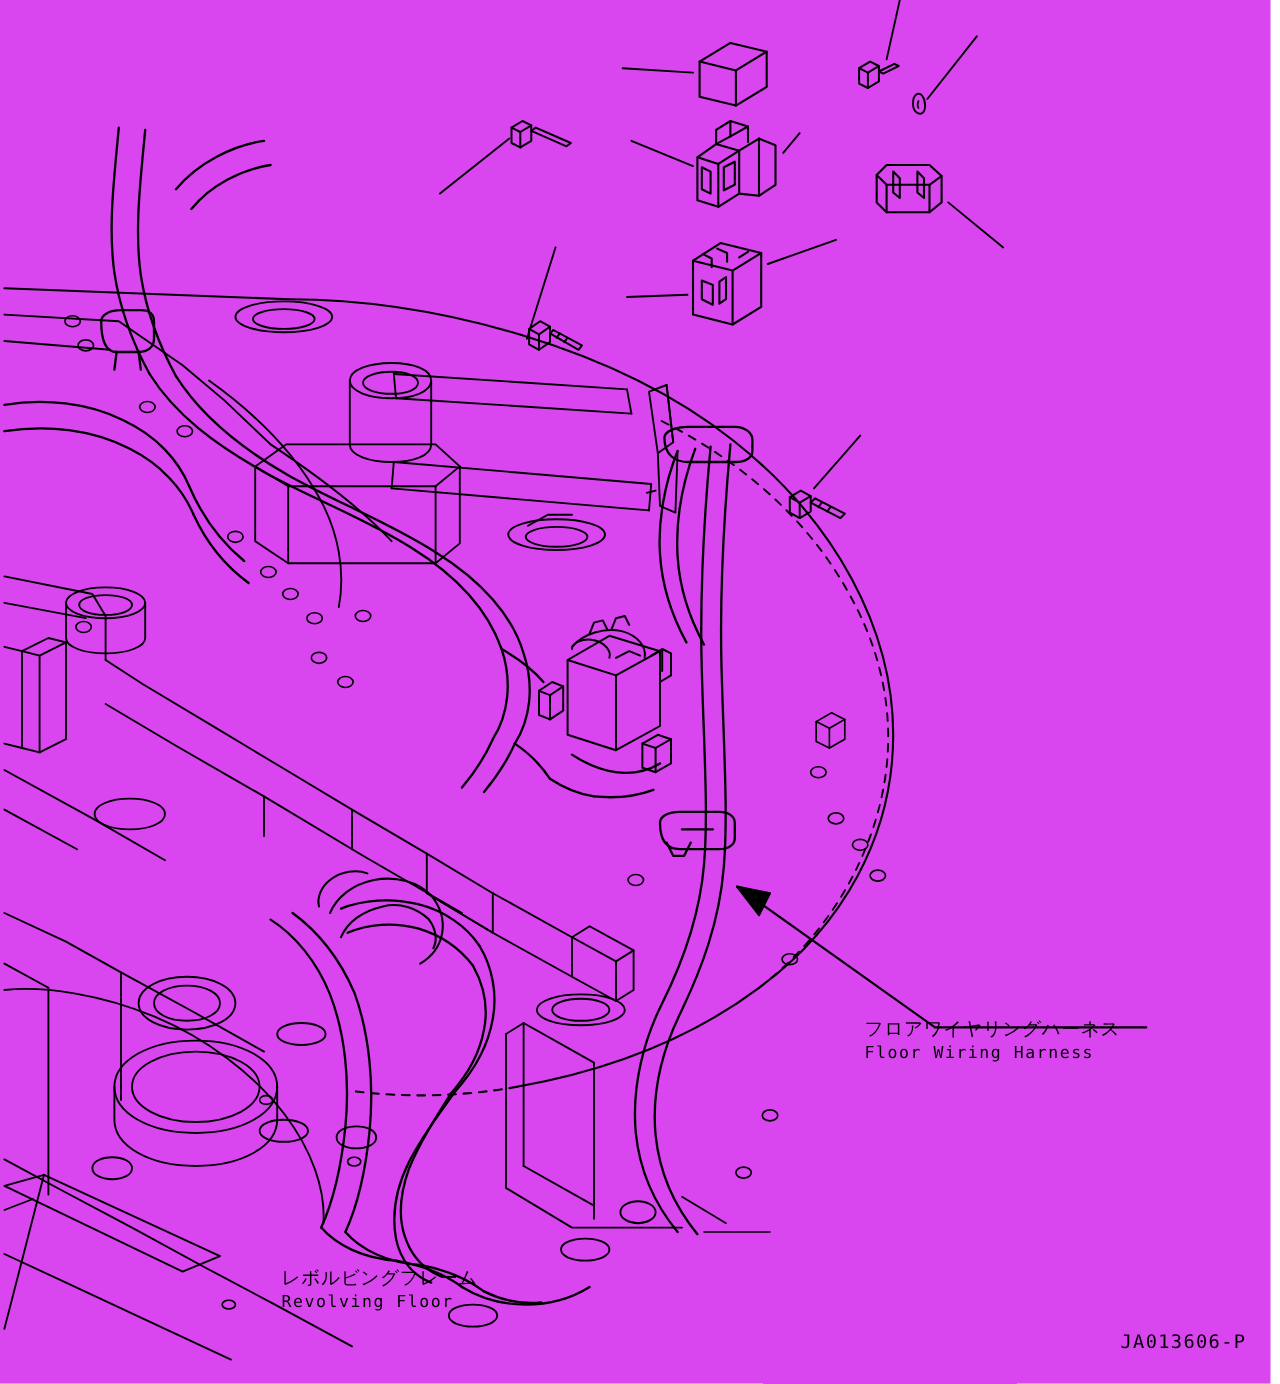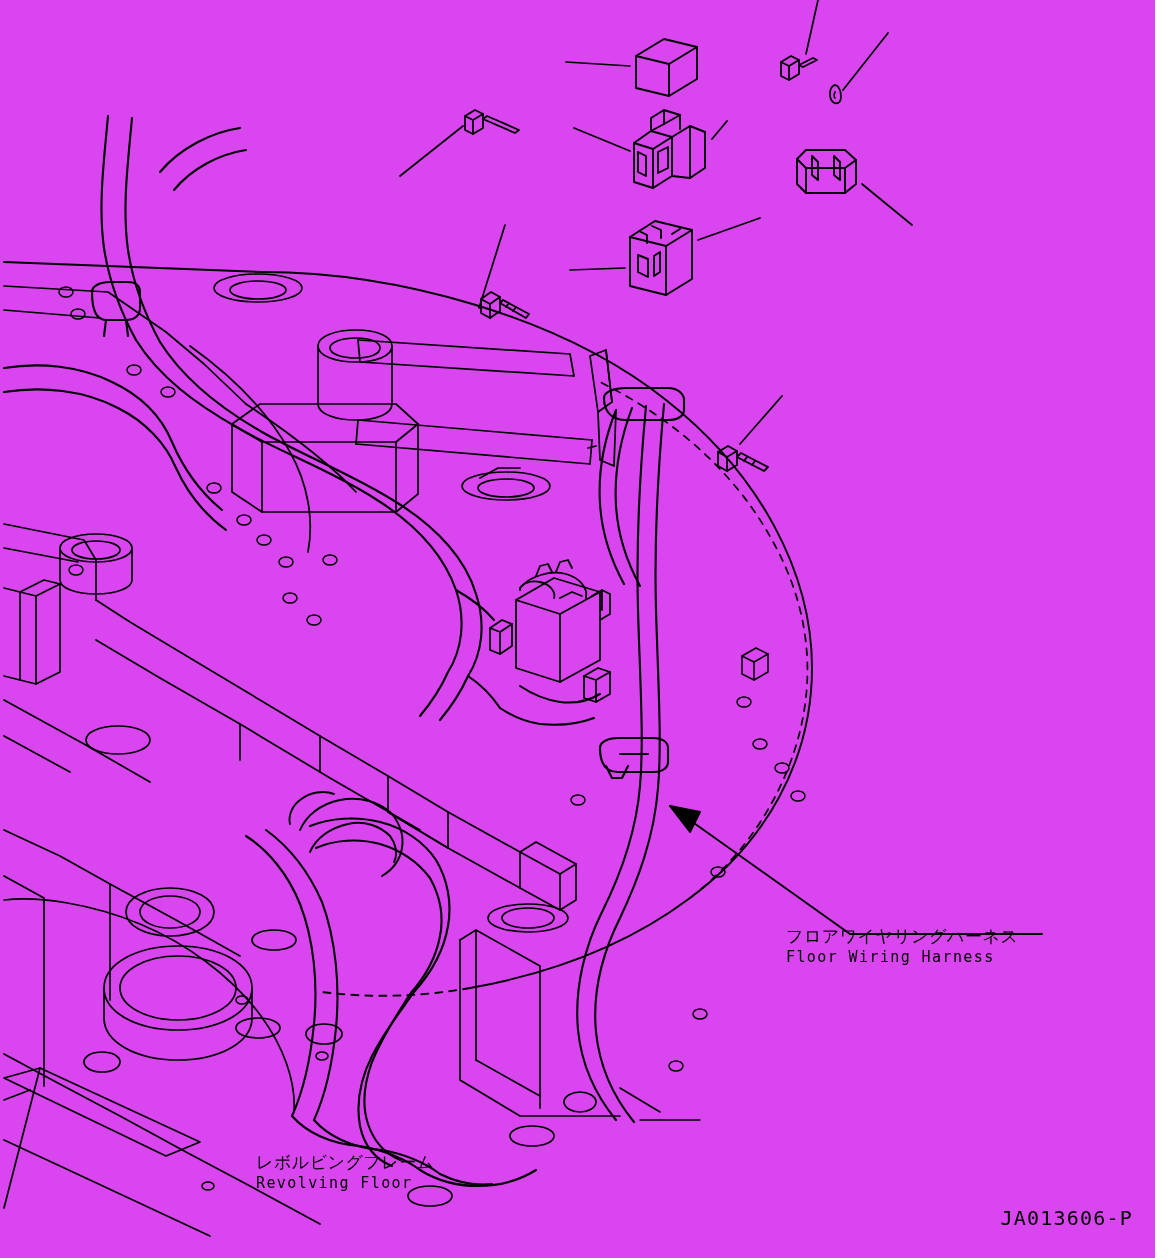--- a/index.html
+++ b/index.html
@@ -46,21 +46,21 @@
   #label-frame {
     left: 256px;
     top: 1116px;
     margin-top: 36px;
   }
   #drawing-number {
     position: absolute;
     right: 22px;
     bottom: 28px;
     font-family: "DejaVu Sans Mono", monospace;
-    font-size: 20px;
+    font-size: 17px;
     letter-spacing: 1.2px;
     color: #000000;
   }
 </style>
 </head>
 <body>
 
 <div id="page">
 
   <svg id="drawing" viewBox="0 0 1164 1258" xmlns="http://www.w3.org/2000/svg">

